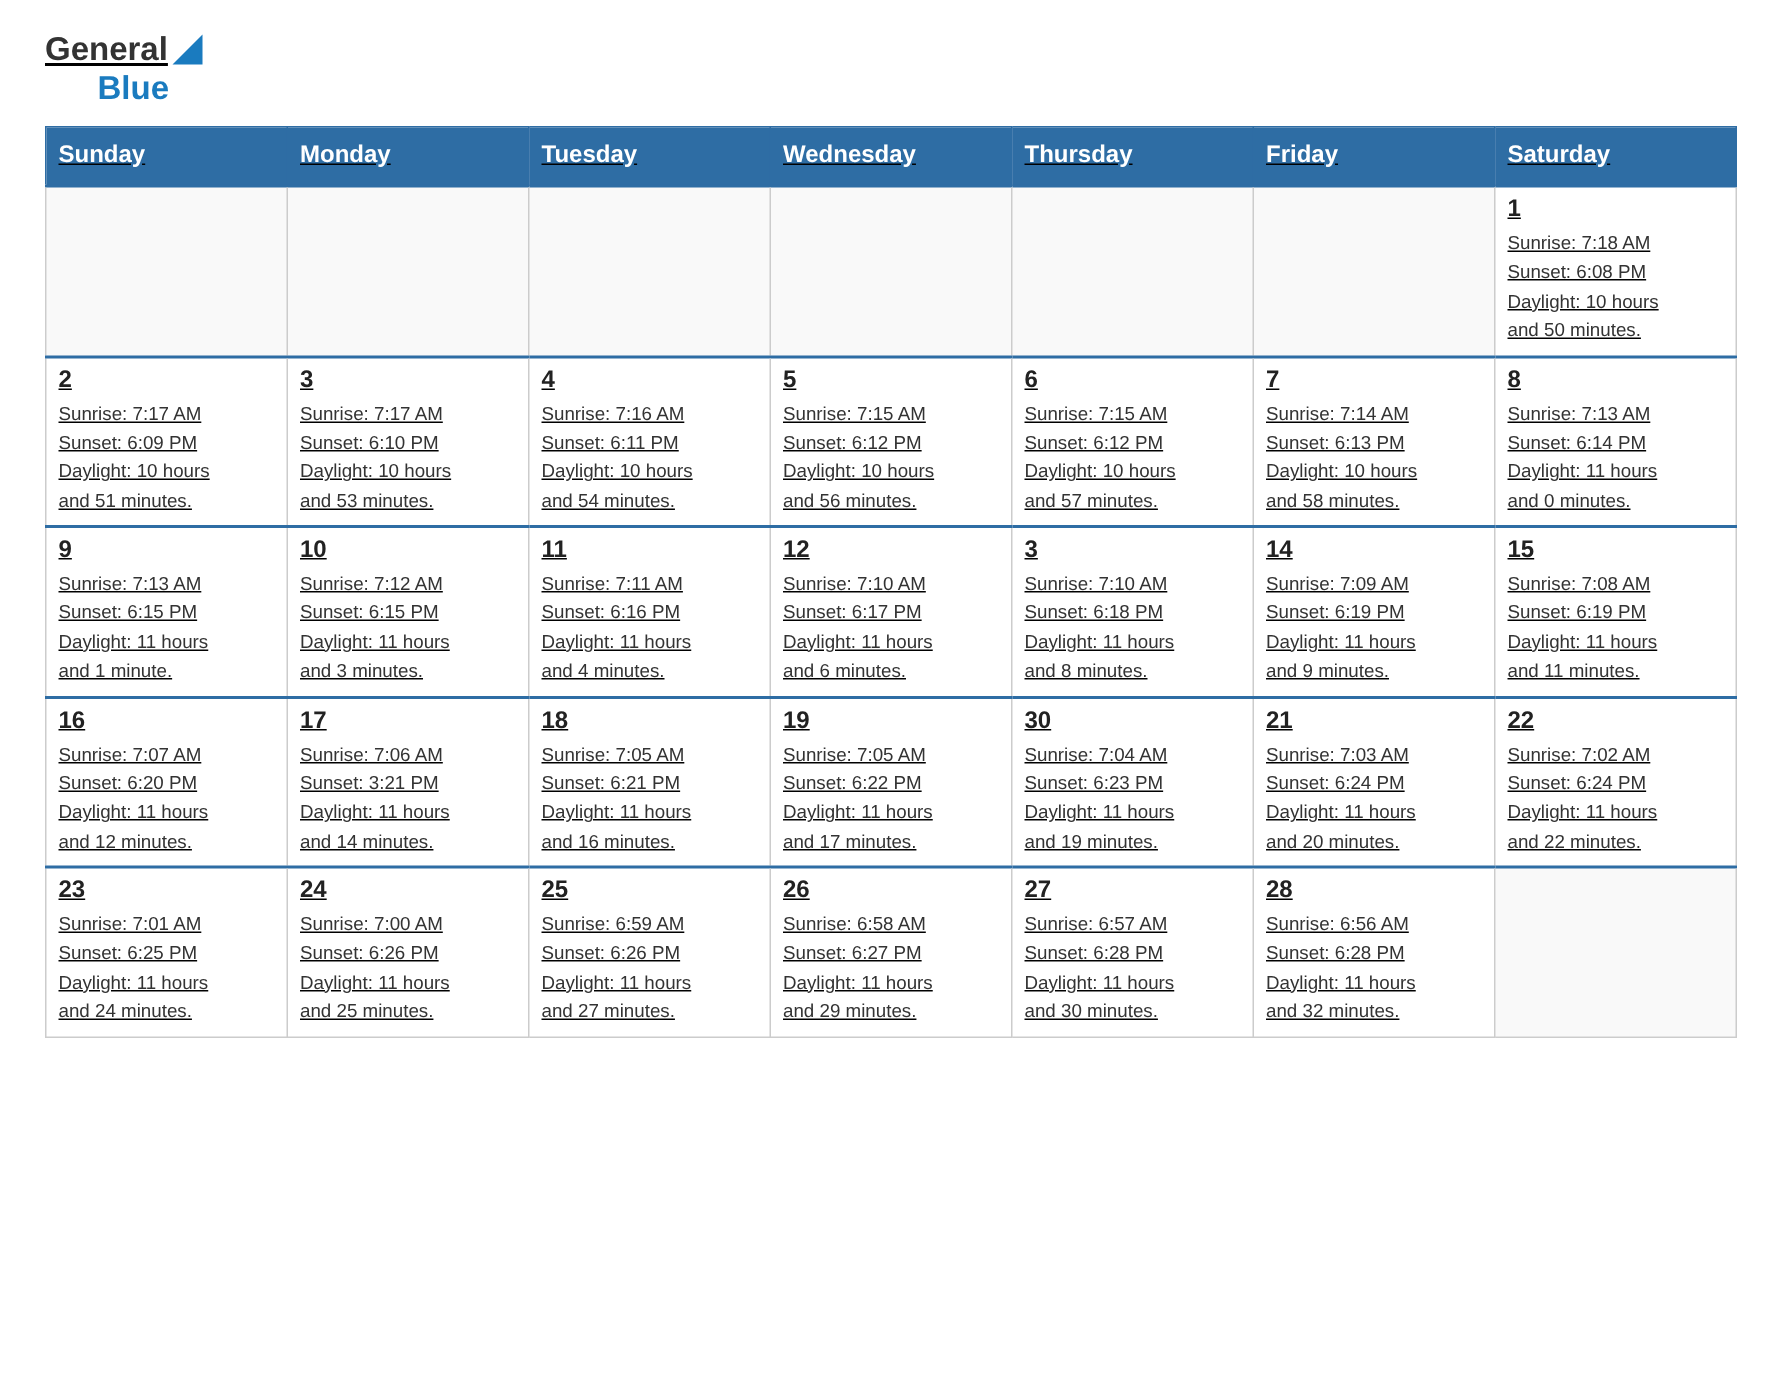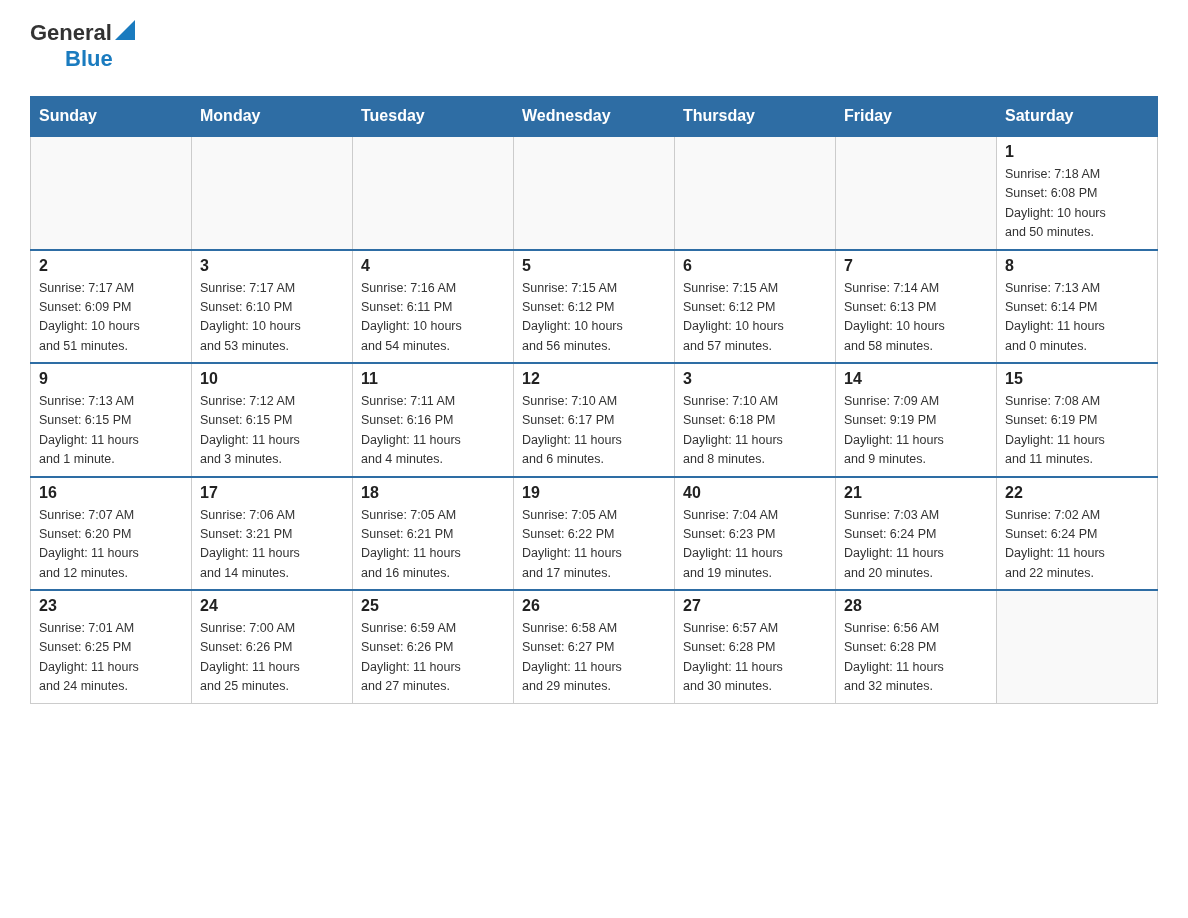--- a/index.html
+++ b/index.html
@@ -37,21 +37,22 @@
       line-height: 1.1;
     }
     .location {
       font-size: 18px;
       color: #444;
       margin-top: 4px;
     }
     .calendar {
       width: 100%;
       border-collapse: collapse;
-      margin-top: 24px;
+      margin-top: 12px;
+      text-decoration: underline;
     }
     .calendar th {
       background-color: #2e6da4;
       color: #fff;
       font-size: 16px;
       font-weight: bold;
       padding: 10px 8px;
       text-align: left;
       border: 1px solid #2e6da4;
     }
@@ -85,21 +86,22 @@
     .empty-cell {
       background: #f9f9f9;
     }
     .logo-wrapper {
       display: flex;
       flex-direction: column;
       align-items: flex-start;
     }
     .logo-line1 {
       display: flex;
-      align-items: flex-start;
+      align-items: center;
+      text-decoration: underline;
     }
     .logo-triangle {
       display: inline-block;
       width: 0;
       height: 0;
       border-style: solid;
       border-width: 0 0 20px 20px;
       border-color: transparent transparent #1a7bbf transparent;
       margin-left: 3px;
       margin-bottom: 0px;
@@ -234,21 +236,21 @@
         <td>
           <span class="day-number">3</span>
           <div class="day-info" style="white-space: pre-line;">Sunrise: 7:10 AM
 Sunset: 6:18 PM
 Daylight: 11 hours
 and 8 minutes.</div>
         </td>
         <td>
           <span class="day-number">14</span>
           <div class="day-info" style="white-space: pre-line;">Sunrise: 7:09 AM
-Sunset: 9:19 PM
+Sunset: 6:19 PM
 Daylight: 11 hours
 and 9 minutes.</div>
         </td>
         <td>
           <span class="day-number">15</span>
           <div class="day-info" style="white-space: pre-line;">Sunrise: 7:08 AM
 Sunset: 6:19 PM
 Daylight: 11 hours
 and 11 minutes.</div>
         </td>
@@ -276,21 +278,21 @@
 and 16 minutes.</div>
         </td>
         <td>
           <span class="day-number">19</span>
           <div class="day-info" style="white-space: pre-line;">Sunrise: 7:05 AM
 Sunset: 6:22 PM
 Daylight: 11 hours
 and 17 minutes.</div>
         </td>
         <td>
-          <span class="day-number">40</span>
+          <span class="day-number">30</span>
           <div class="day-info" style="white-space: pre-line;">Sunrise: 7:04 AM
 Sunset: 6:23 PM
 Daylight: 11 hours
 and 19 minutes.</div>
         </td>
         <td>
           <span class="day-number">21</span>
           <div class="day-info" style="white-space: pre-line;">Sunrise: 7:03 AM
 Sunset: 6:24 PM
 Daylight: 11 hours

